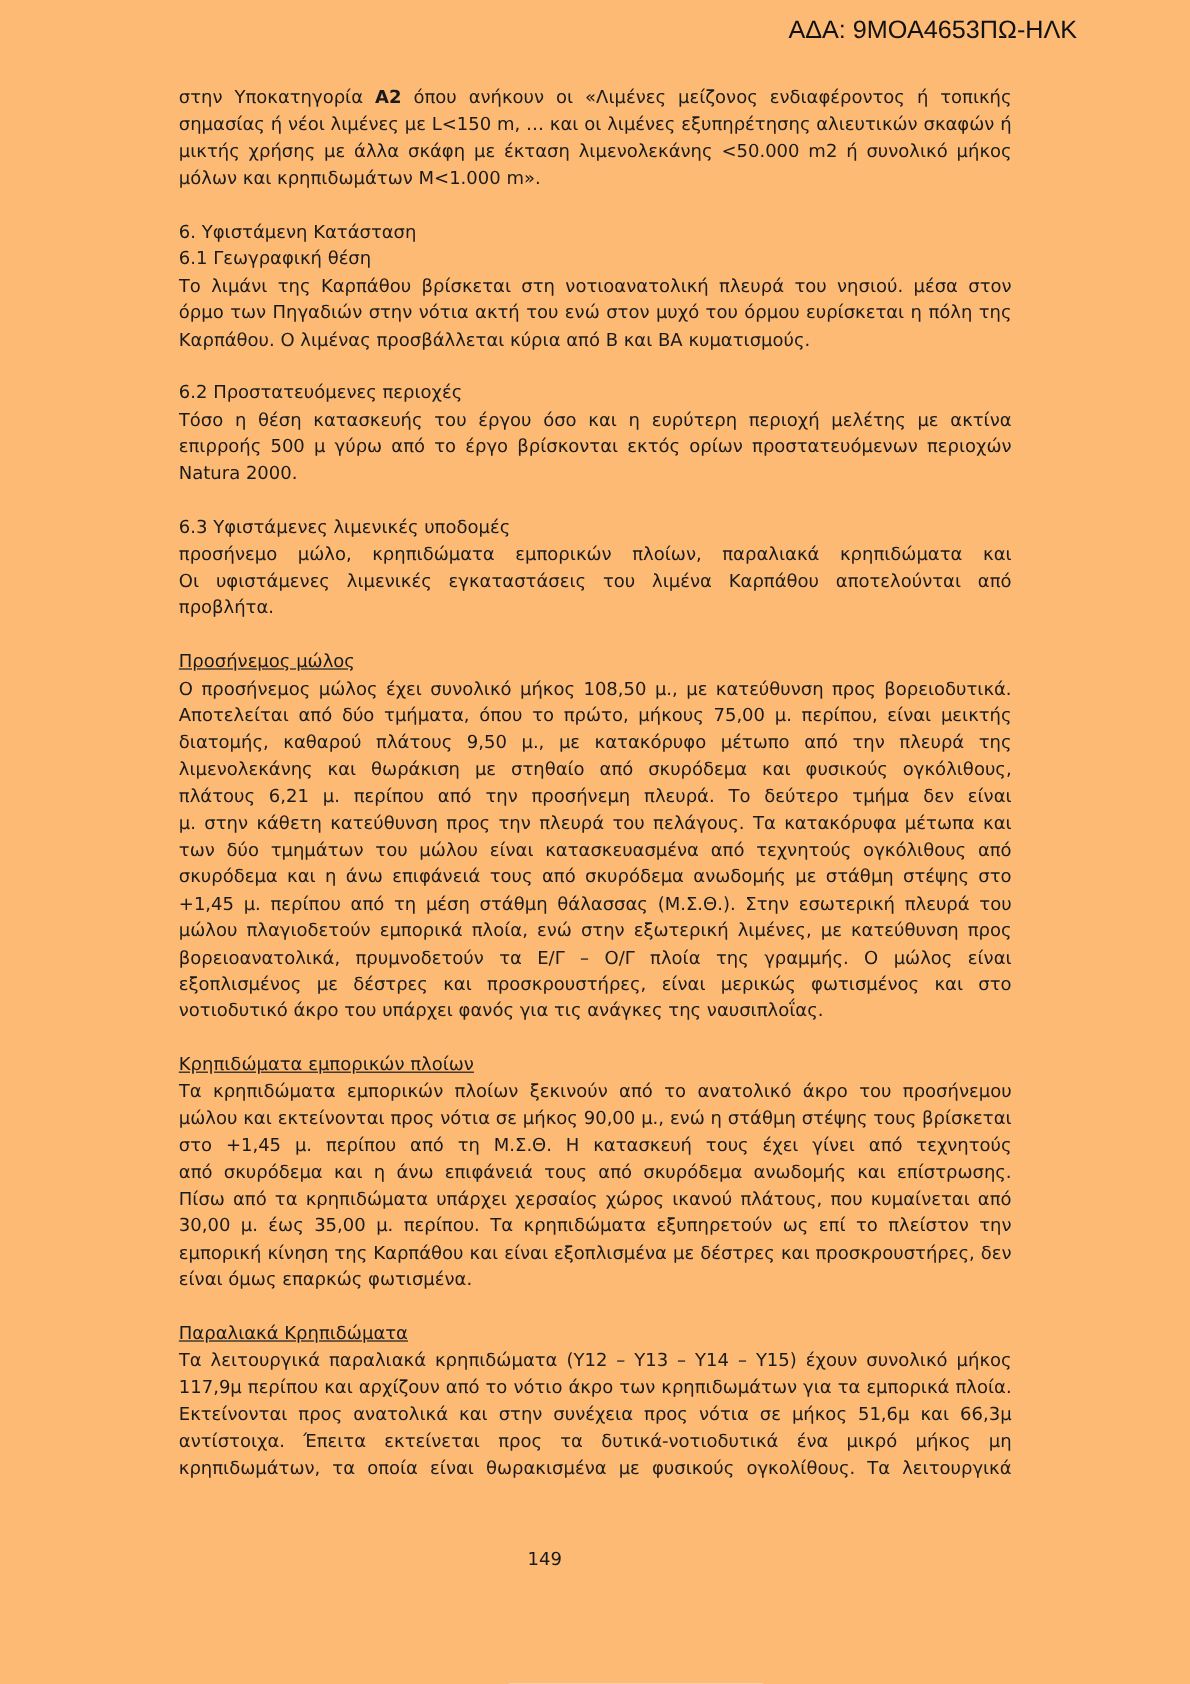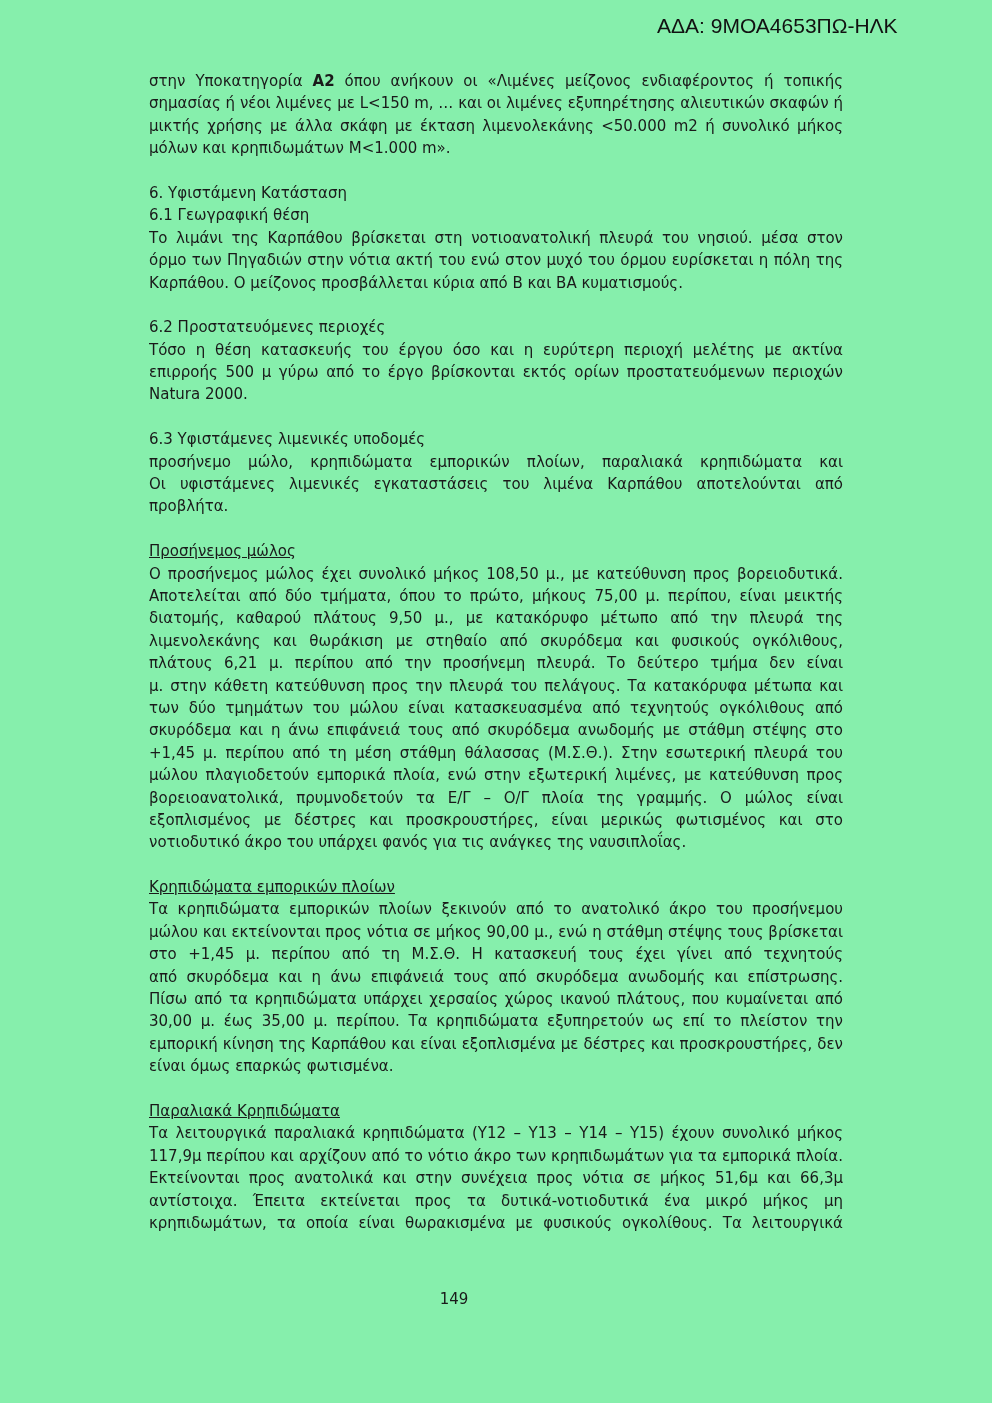--- a/index.html
+++ b/index.html
@@ -1,17 +1,17 @@
 <!DOCTYPE html>
 <html><head>
   <meta charset="utf-8">
   <style>
     html, body { margin: 0; padding: 0; background: #ffffff; }
     body { width: 992px; height: 1403px; position: relative; overflow: hidden; }
-    .page { position: absolute; left: 0; top: 0; width: 992px; height: 1403px; background: #86efac; }
+    .page { position: absolute; left: 0; top: 0; width: 992px; height: 1403px; background: #fdba74; }
     .ada {
       position: absolute; left: 657px; top: 14px;
       font-family: "Liberation Sans", sans-serif; font-size: 21px; color: #111;
       letter-spacing: 0px;
     }
     .content {
       position: absolute; left: 149px; top: 70px; width: 694px;
       font-family: "DejaVu Sans", sans-serif; font-size: 15px; color: #1a1a1a;
       line-height: 22.4px;
     }
@@ -41,21 +41,21 @@
       <span class="line">μόλων και κρηπιδωμάτων Μ&lt;1.000 m».</span>
     </div>
 
     <span class="gap"></span>
 
     <span class="line heading">6. Υφιστάμενη Κατάσταση</span>
     <span class="line heading">6.1 Γεωγραφική θέση</span>
     <div>
       <span class="line just">Το λιμάνι της Καρπάθου  βρίσκεται στη νοτιοανατολική πλευρά του νησιού. μέσα  στον</span>
       <span class="line just">όρμο των Πηγαδιών στην νότια ακτή του ενώ στον μυχό του όρμου ευρίσκεται η πόλη της</span>
-      <span class="line">Καρπάθου. Ο μείζονος προσβάλλεται κύρια από Β και ΒΑ κυματισμούς.</span>
+      <span class="line">Καρπάθου. Ο λιμένας προσβάλλεται κύρια από Β και ΒΑ κυματισμούς.</span>
     </div>
 
     <span class="gap"></span>
 
     <span class="line heading">6.2 Προστατευόμενες περιοχές</span>
     <div>
       <span class="line just">Τόσο η θέση κατασκευής του έργου όσο και η ευρύτερη περιοχή μελέτης με ακτίνα</span>
       <span class="line just">επιρροής 500 μ γύρω από το έργο βρίσκονται εκτός ορίων προστατευόμενων περιοχών</span>
       <span class="line">Natura 2000.</span>
     </div>

